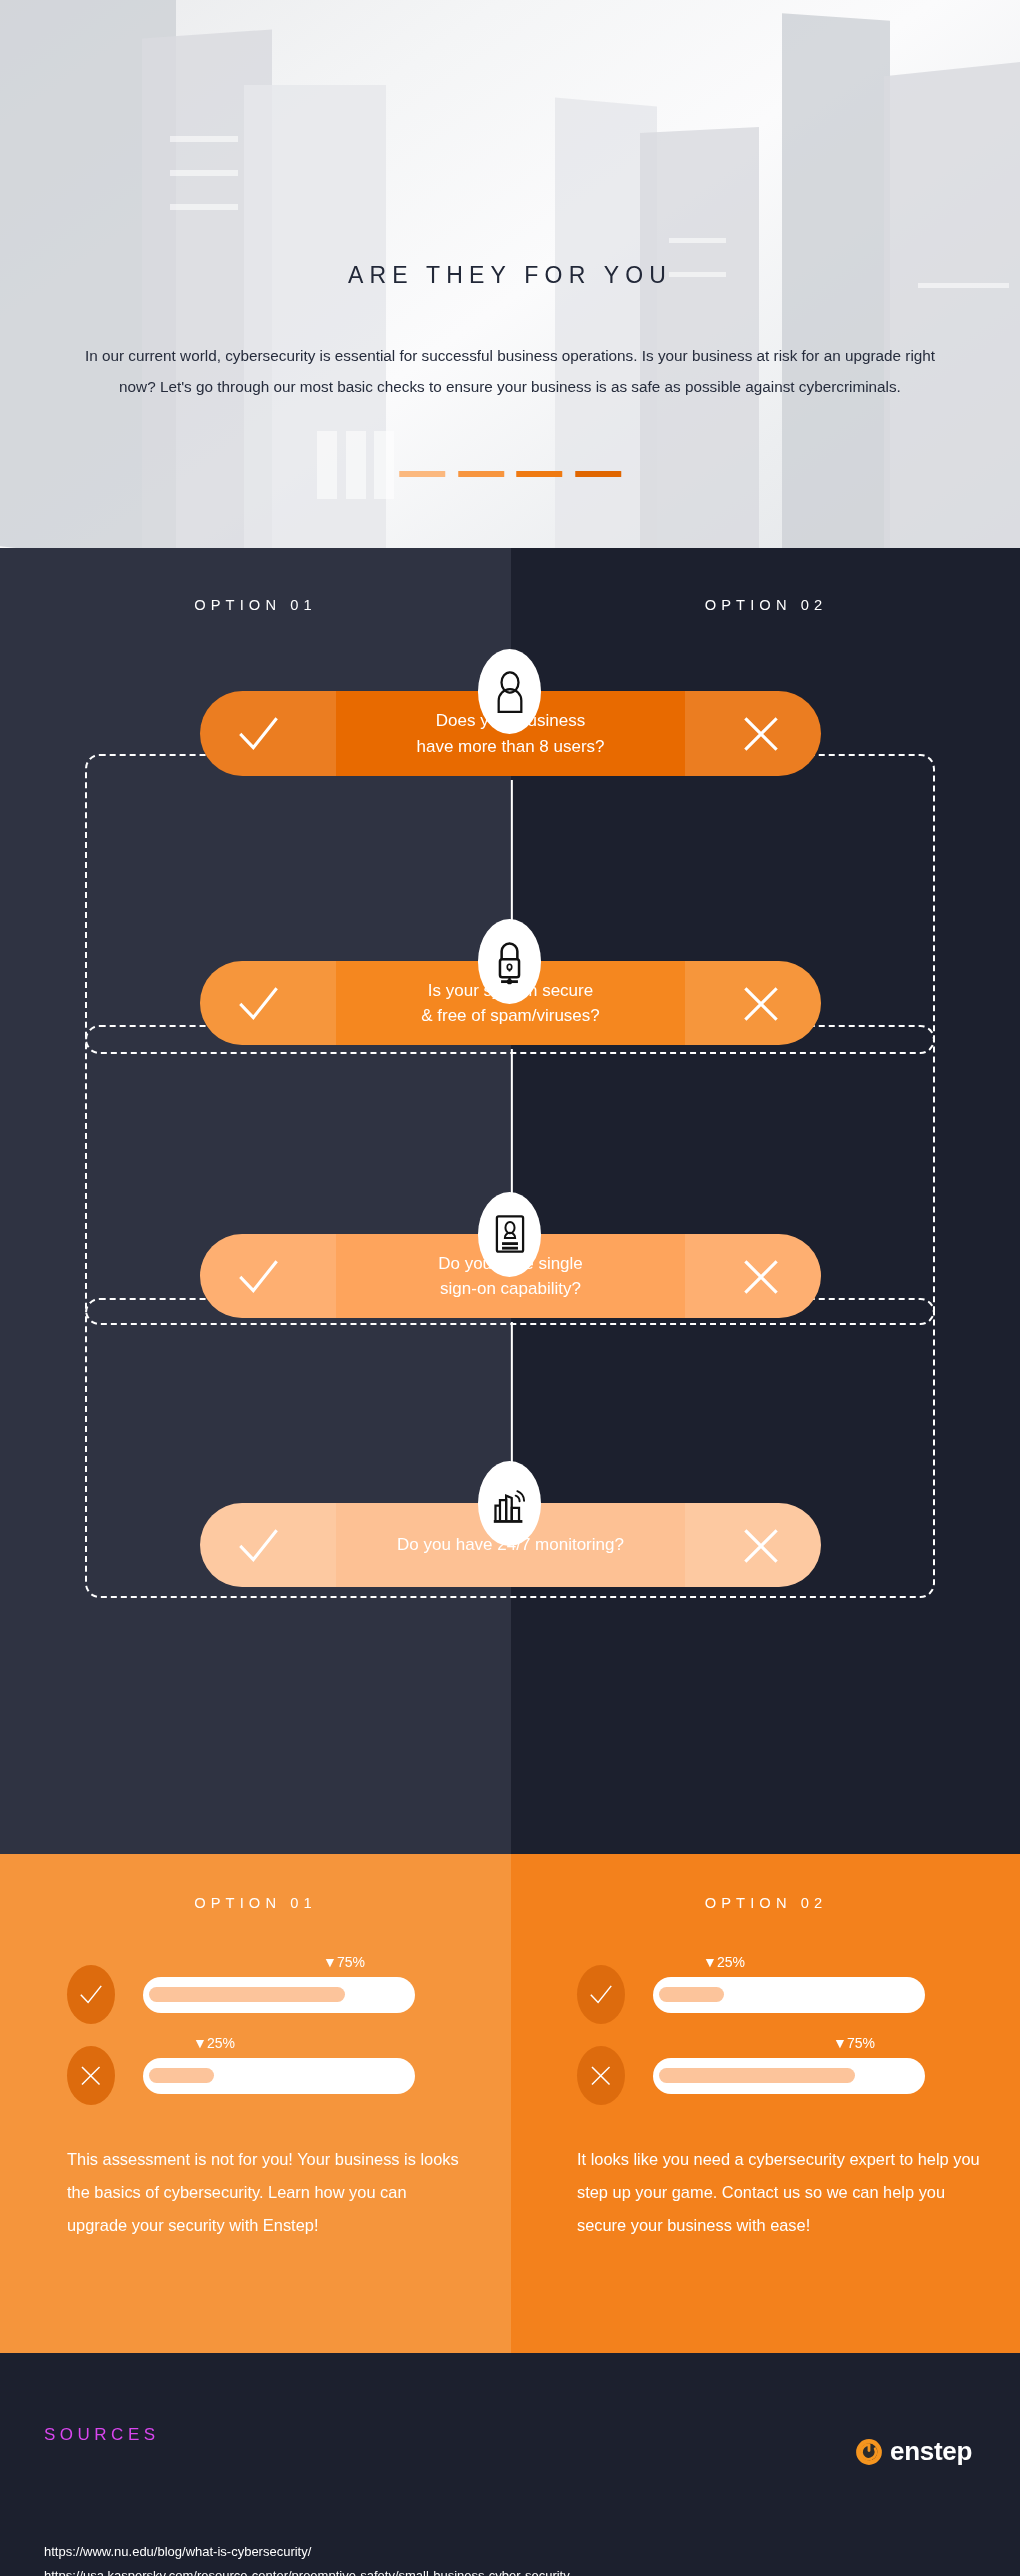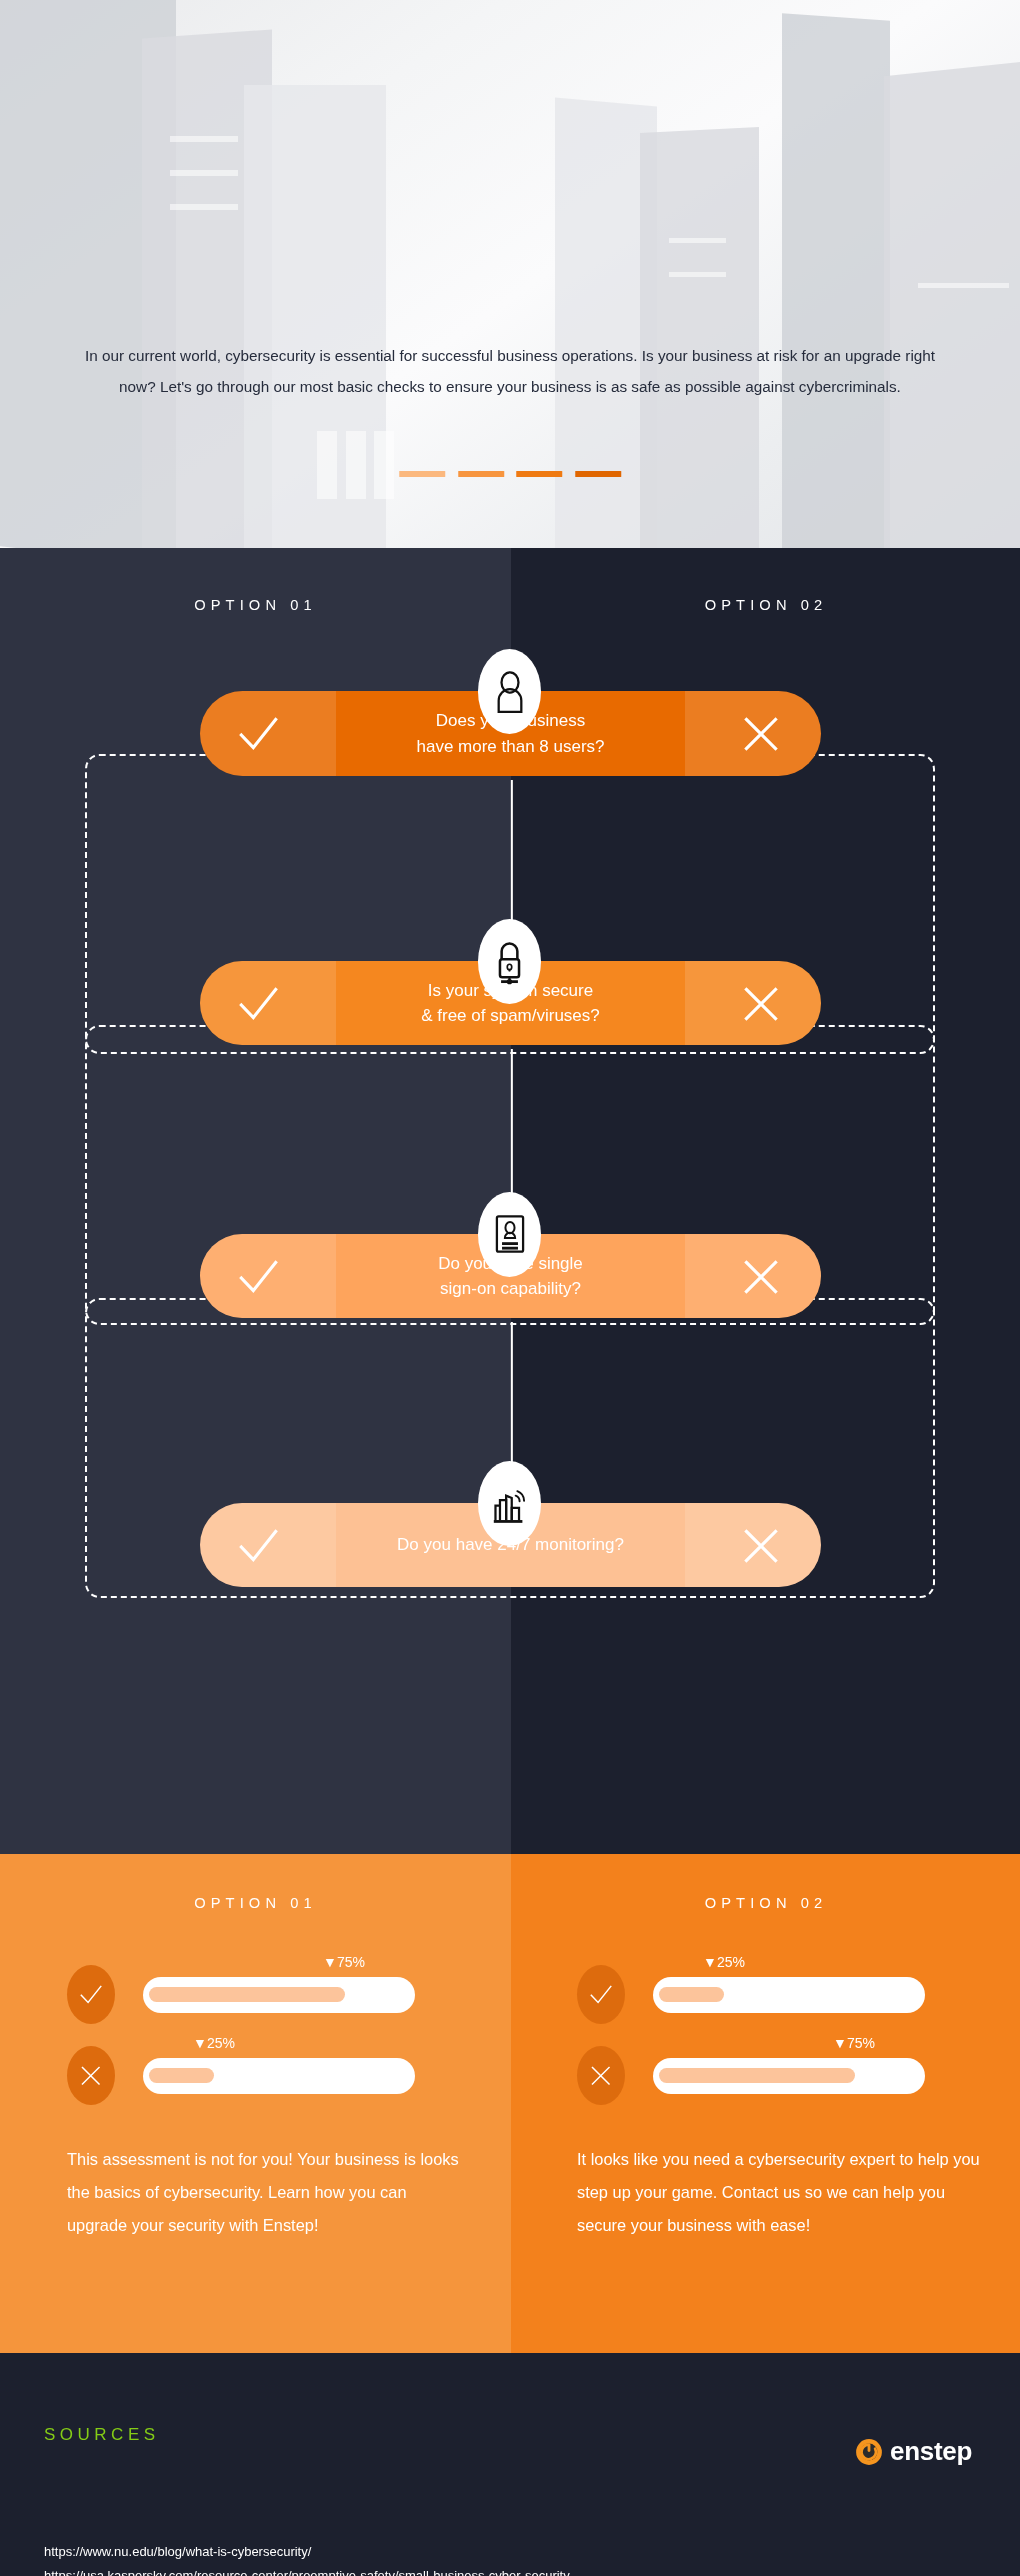--- a/index.html
+++ b/index.html
@@ -90,21 +90,21 @@
            background:#fff; margin-left:28px; display:flex; align-items:center; }
   .fill { height:14.7px; border-radius:566px; background:#fcc49b; margin-left:5.7px; }
   .pct { position:absolute; top:-23px; color:#fff; font-size:14px;
          white-space:nowrap; transform:translateX(-50%); }
 
   .concl { position:absolute; color:#fff; font-size:16.4px; line-height:2.0; }
 
   
   .footer { position:absolute; left:0; top:2354px; width:1020px; height:222px;
             background:#1c202e; }
-  .src-title { position:absolute; left:44px; top:71px; color:#84cc16;
+  .src-title { position:absolute; left:44px; top:71px; color:#d946ef;
                font-size:17px; letter-spacing:4.5px; }
   .src-list { position:absolute; left:44px; top:142px; color:#fff;
               font-size:13px; line-height:1.82;margin-top:44px; }
   .logo { position:absolute; right:48px; top:82px; display:flex;
           align-items:center; gap:6.8px; }
   .logo-word { color:#fff; font-size:26px; font-weight:700; letter-spacing:-0.3px; }
 </style>
 </head>
 <body>
 
@@ -121,20 +121,21 @@
   <div class="win" style="left:170px;top:170px;width:68px;height:5.7px;"></div>
   <div class="win" style="left:170px;top:204px;width:68px;height:5.7px;"></div>
   <div class="win" style="left:317px;top:431px;width:20.4px;height:68px;"></div>
   <div class="win" style="left:346px;top:431px;width:20.4px;height:68px;"></div>
   <div class="win" style="left:374px;top:431px;width:20.4px;height:68px;"></div>
   <div class="win" style="left:669px;top:238px;width:57px;height:5.1px;"></div>
   <div class="win" style="left:669px;top:272px;width:57px;height:5.1px;"></div>
   <div class="win" style="left:918px;top:283px;width:91px;height:5.1px;"></div>
 
   <div class="hero-inner">
+    <div class="subtitle">ARE THEY FOR YOU</div>
     <div class="lede">In our current world, cybersecurity is essential for successful business operations. Is your business at risk for an upgrade right now? Let's go through our most basic checks to ensure your business is as safe as possible against cybercriminals.</div>
     <div class="segbar" id="segbar">
         <i style="background: rgb(251, 184, 126);"></i>
         <i style="background: rgb(247, 149, 63);"></i>
         <i style="background: rgb(239, 122, 18);"></i>
         <i style="background: rgb(224, 102, 0);"></i>
       </div>
   </div>
 </div>
 

